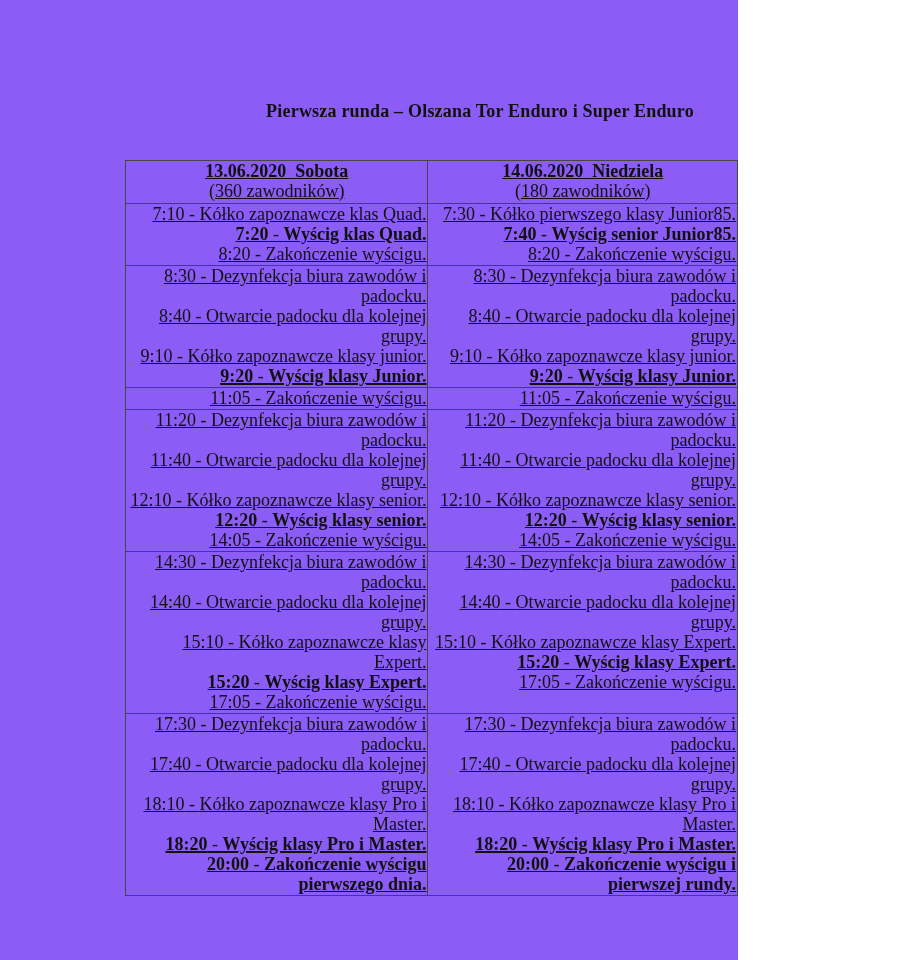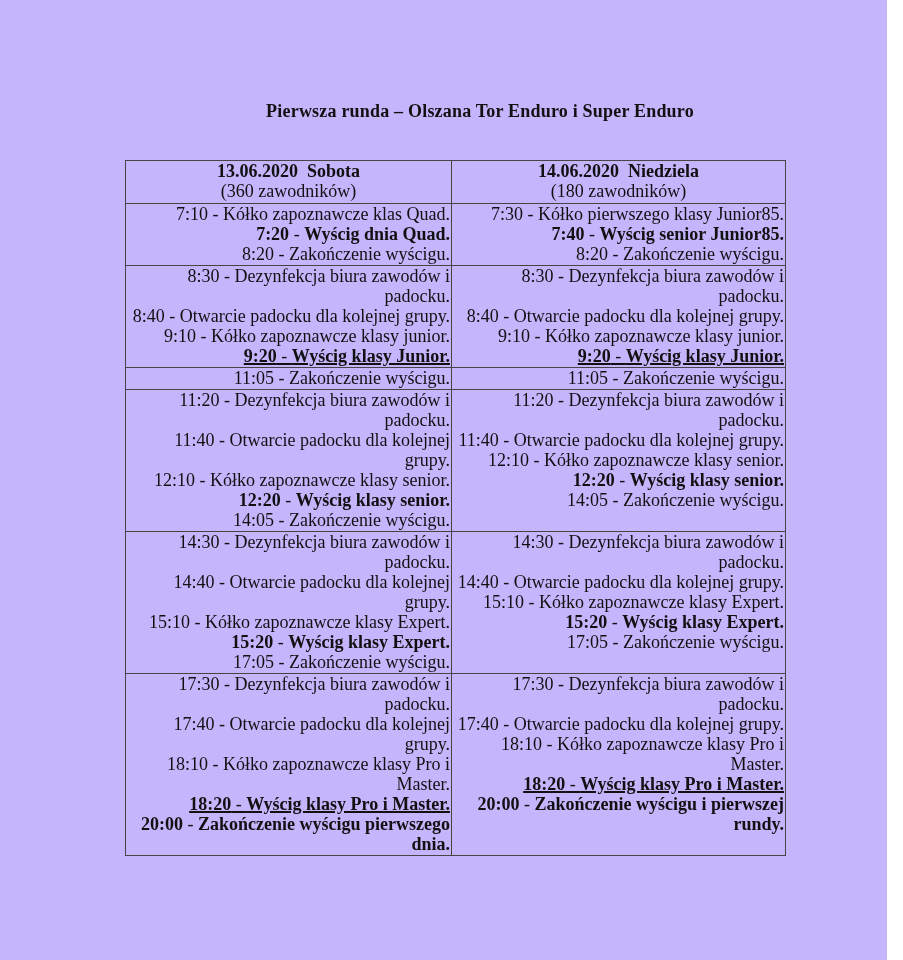--- a/index.html
+++ b/index.html
@@ -2,23 +2,23 @@
 <html><head>
 <meta charset="utf-8">
 <style>
   html, body {
     margin: 0;
     padding: 0;
     background: #ffffff;
   }
   .page {
     position: relative;
-    width: 887px;
+    width: 738px;
     height: 960px;
-    background: #c4b5fd;
+    background: #8b5cf6;
     font-family: "Liberation Serif", "DejaVu Serif", serif;
     color: #111111;
     overflow: hidden;
   }
   .doc-title {
     margin: 0;
     padding-top: 100px;
     margin-left: 150px;
     width: 660px;
     text-align: center;
@@ -30,20 +30,21 @@
   table.schedule {
     border-collapse: collapse;
     table-layout: fixed;
     margin: 38px 0 0 125px;
   }
   .schedule col.col-sat { width: 326px; }
   .schedule col.col-sun { width: 334px; }
   .schedule th, .schedule td {
     border: 1.5px solid #454545;
     vertical-align: top;
+    text-decoration: underline;
   }
   .schedule th {
     font-size: 18px;
     line-height: 19.5px;
     padding: 1px 0 2px 0;
     text-align: center;
     font-weight: bold;
   }
   .schedule th .subheading {
     font-weight: normal;
@@ -92,21 +93,21 @@
         <th>
           <div class="heading">14.06.2020&nbsp; Niedziela</div>
           <div class="subheading">(180 zawodników)</div>
         </th>
       </tr>
     </thead>
     <tbody id="schedule-body">
         <tr>
           <td>
             <div class="line"><span class="time">7:10</span><span class="sep"> - </span><span class="text">Kółko zapoznawcze klas Quad.</span></div>
-            <div class="line bold"><span class="time">7:20</span><span class="sep"> - </span><span class="text">Wyścig dnia Quad.</span></div>
+            <div class="line bold"><span class="time">7:20</span><span class="sep"> - </span><span class="text">Wyścig klas Quad.</span></div>
             <div class="line"><span class="time">8:20</span><span class="sep"> - </span><span class="text">Zakończenie wyścigu.</span></div>
           </td>
           <td>
             <div class="line"><span class="time">7:30</span><span class="sep"> - </span><span class="text">Kółko pierwszego klasy Junior85.</span></div>
             <div class="line bold"><span class="time">7:40</span><span class="sep"> - </span><span class="text">Wyścig senior Junior85.</span></div>
             <div class="line"><span class="time">8:20</span><span class="sep"> - </span><span class="text">Zakończenie wyścigu.</span></div>
           </td>
         </tr>
         <tr>
           <td>

